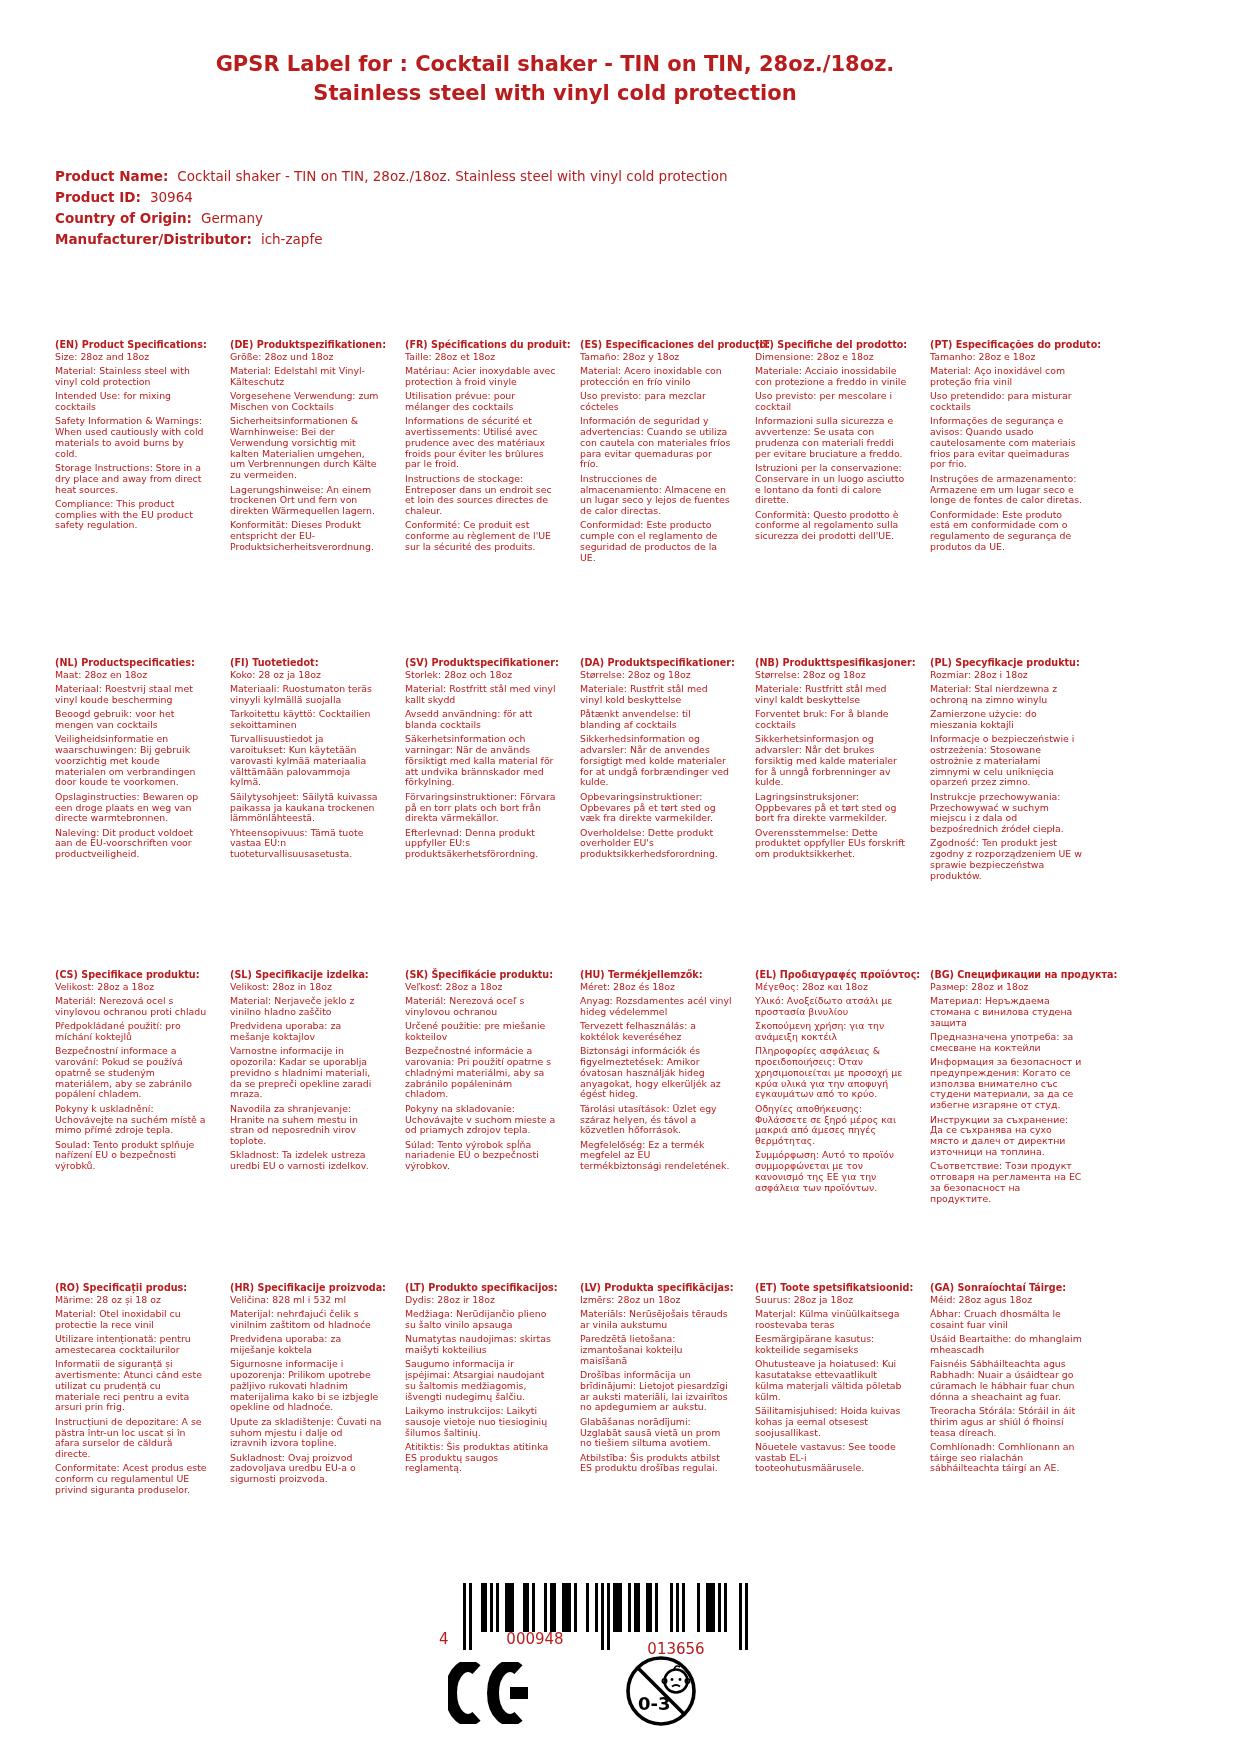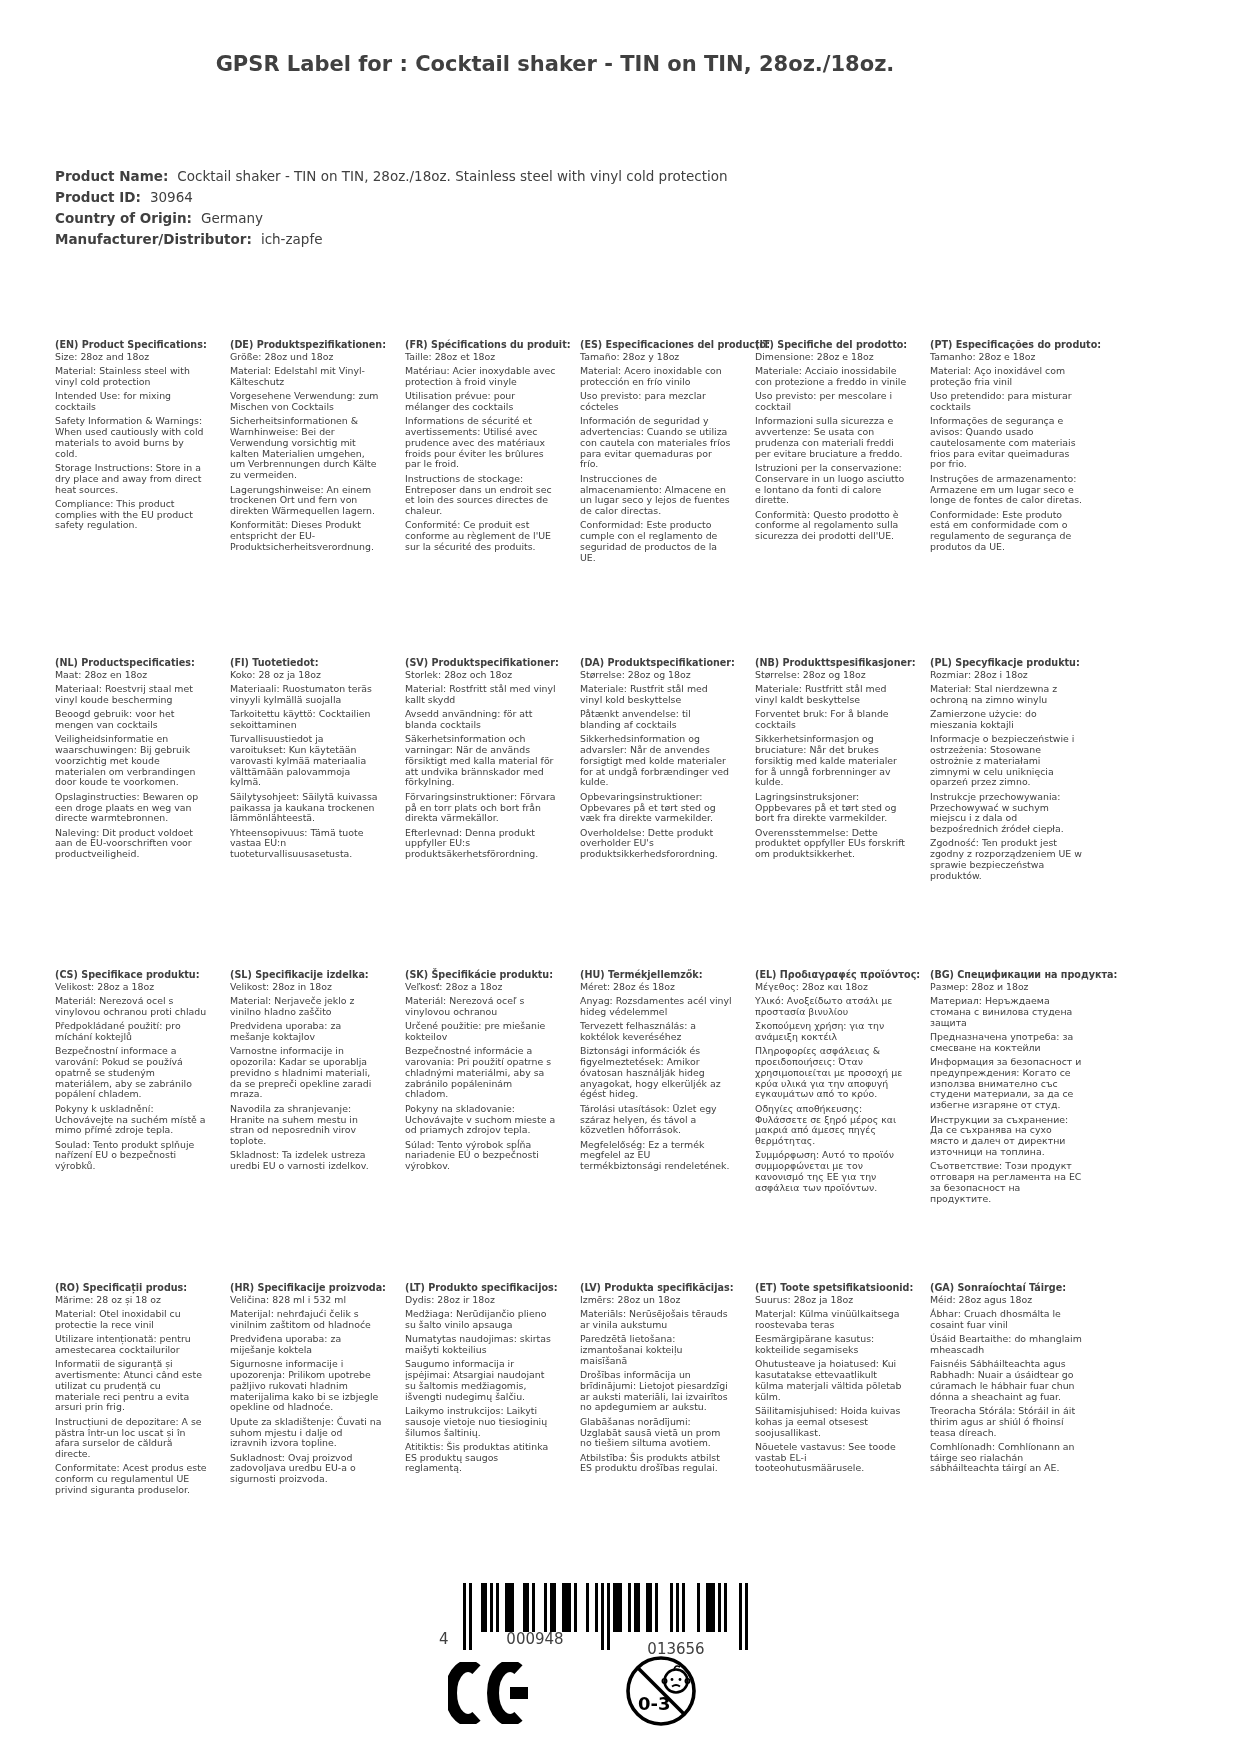--- a/index.html
+++ b/index.html
@@ -1,16 +1,16 @@
 <!DOCTYPE html>
 <html><head>
 <meta charset="utf-8">
 <style>
   html,body{margin:0;padding:0;background:#ffffff;}
-  .page{position:relative;width:1241px;height:1754px;background:#fff;color:#404040;
+  .page{position:relative;width:1241px;height:1754px;background:#fff;color:#b91c1c;
         font-family:"DejaVu Sans",sans-serif;overflow:hidden;}
   .title{position:absolute;left:0;top:50px;width:1110px;text-align:center;
          font-size:21px;font-weight:bold;line-height:29px;}
   .product-info{position:absolute;left:55px;top:166px;width:1100px;font-size:13.5px;}
   .info-row{line-height:21px;white-space:nowrap;}
   .info-label{font-weight:bold;margin-right:9px;}
   .info-value{font-weight:normal;margin-top:16px;}
   #lang-grid{position:absolute;left:55px;top:340px;display:grid;
              grid-template-columns:repeat(6,175px);grid-template-rows:318px 312px 313px auto;}
   .lang-block{width:152px;font-size:9.4px;line-height:10.8px;}
@@ -25,20 +25,21 @@
   .ce-mark{position:absolute;left:448px;top:1662px;}
   .age-warning{position:absolute;left:624px;top:1654px;}
 </style>
 </head>
 <body>
 
 <div class="page">
 
   <div class="title">
     <div>GPSR Label for : Cocktail shaker - TIN on TIN, 28oz./18oz.</div>
+    <div>Stainless steel with vinyl cold protection</div>
   </div>
 
   <div class="product-info">
       <div class="info-row"><span class="info-label">Product Name:</span><span class="info-value">Cocktail shaker - TIN on TIN, 28oz./18oz. Stainless steel with vinyl cold protection</span></div>
       <div class="info-row"><span class="info-label">Product ID:</span><span class="info-value">30964</span></div>
       <div class="info-row"><span class="info-label">Country of Origin:</span><span class="info-value">Germany</span></div>
       <div class="info-row"><span class="info-label">Manufacturer/Distributor:</span><span class="info-value">ich-zapfe</span></div>
     </div>
 
   <div id="lang-grid">
@@ -130,21 +131,21 @@
         <p class="lang-item">Påtænkt anvendelse: til blanding af cocktails</p>
         <p class="lang-item">Sikkerhedsinformation og advarsler: Når de anvendes forsigtigt med kolde materialer for at undgå forbrændinger ved kulde.</p>
         <p class="lang-item">Opbevaringsinstruktioner: Opbevares på et tørt sted og væk fra direkte varmekilder.</p>
         <p class="lang-item">Overholdelse: Dette produkt overholder EU's produktsikkerhedsforordning.</p>
       </div>
       <div class="lang-block">
         <div class="lang-heading">(NB) Produkttspesifikasjoner:</div>
         <p class="lang-item">Størrelse: 28oz og 18oz</p>
         <p class="lang-item">Materiale: Rustfritt stål med vinyl kaldt beskyttelse</p>
         <p class="lang-item">Forventet bruk: For å blande cocktails</p>
-        <p class="lang-item">Sikkerhetsinformasjon og bruciature: Når det brukes forsiktig med kalde materialer for å unngå forbrenninger av kulde.</p>
+        <p class="lang-item">Sikkerhetsinformasjon og advarsler: Når det brukes forsiktig med kalde materialer for å unngå forbrenninger av kulde.</p>
         <p class="lang-item">Lagringsinstruksjoner: Oppbevares på et tørt sted og bort fra direkte varmekilder.</p>
         <p class="lang-item">Overensstemmelse: Dette produktet oppfyller EUs forskrift om produktsikkerhet.</p>
       </div>
       <div class="lang-block">
         <div class="lang-heading">(PL) Specyfikacje produktu:</div>
         <p class="lang-item">Rozmiar: 28oz i 18oz</p>
         <p class="lang-item">Materiał: Stal nierdzewna z ochroną na zimno winylu</p>
         <p class="lang-item">Zamierzone użycie: do mieszania koktajli</p>
         <p class="lang-item">Informacje o bezpieczeństwie i ostrzeżenia: Stosowane ostrożnie z materiałami zimnymi w celu uniknięcia oparzeń przez zimno.</p>
         <p class="lang-item">Instrukcje przechowywania: Przechowywać w suchym miejscu i z dala od bezpośrednich źródeł ciepła.</p>

